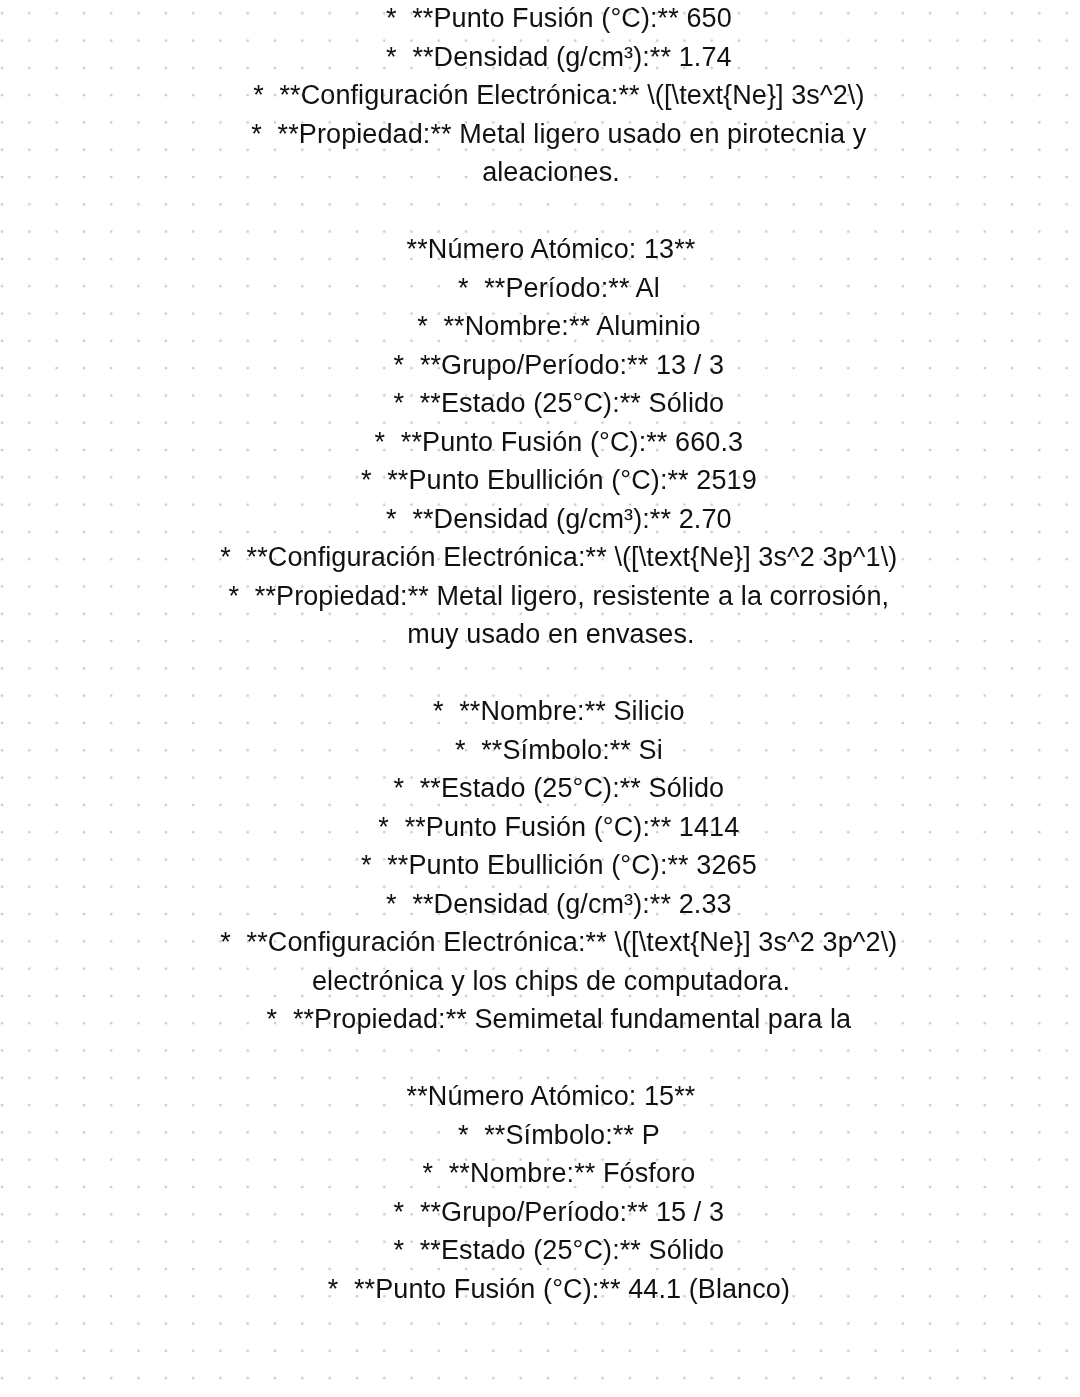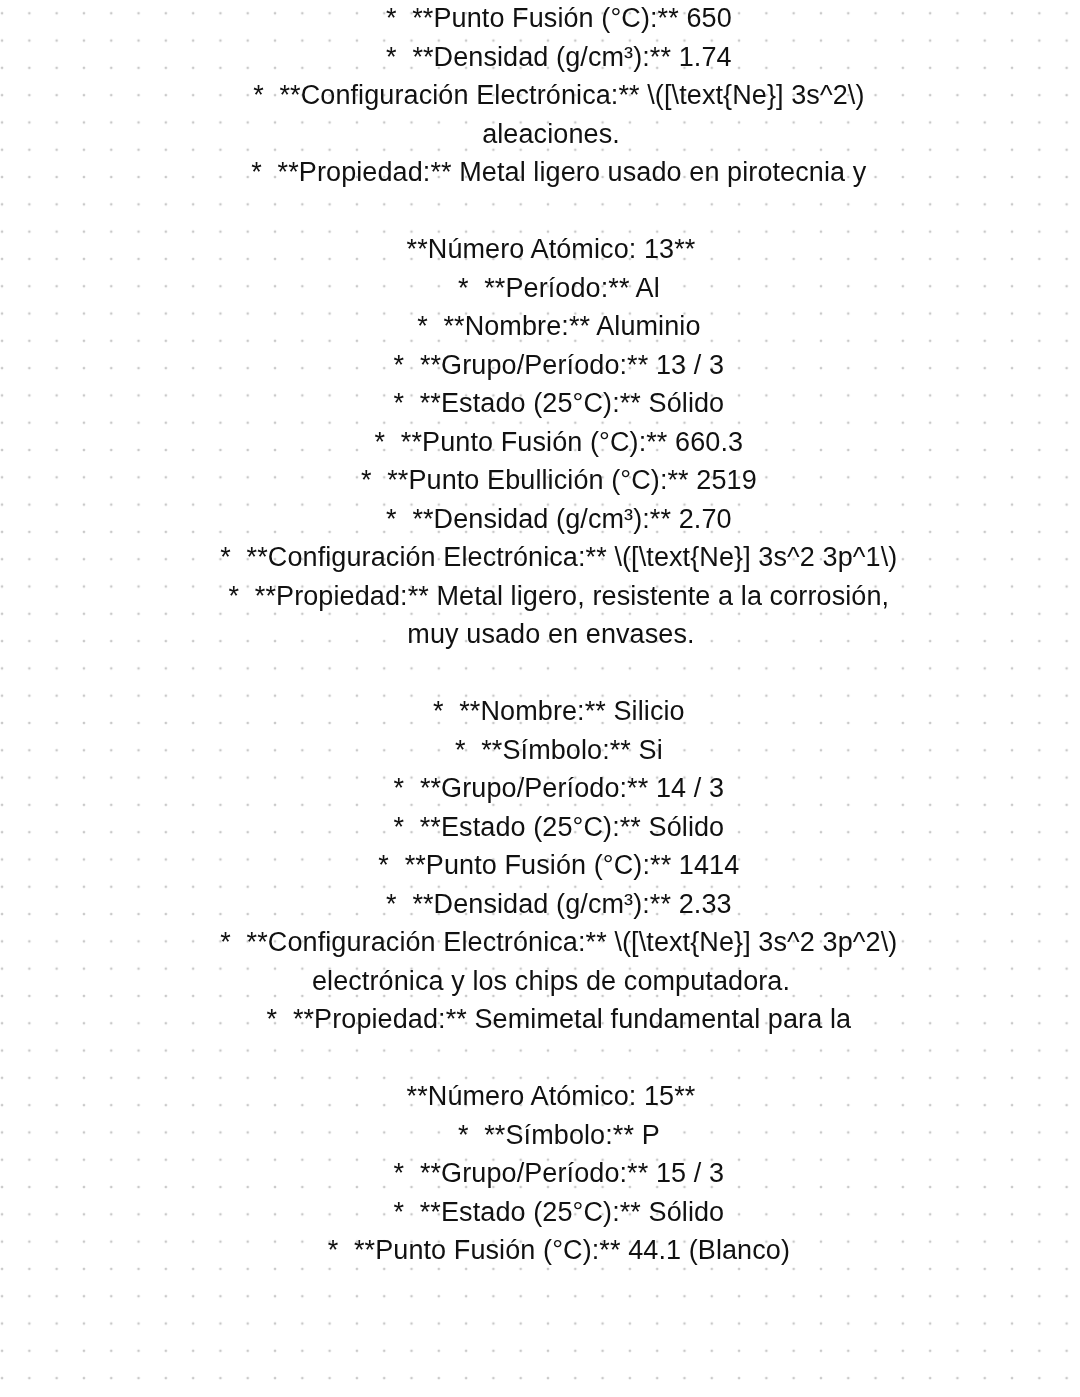--- a/index.html
+++ b/index.html
@@ -19,46 +19,47 @@
   .item { display:inline; }
 </style>
 </head>
 <body>
 
 <div class="doc">
 
   <div class="line"><span class="bullet">*</span><span class="item">**Punto Fusión (°C):** 650</span></div>
   <div class="line"><span class="bullet">*</span><span class="item">**Densidad (g/cm³):** 1.74</span></div>
   <div class="line"><span class="bullet">*</span><span class="item">**Configuración Electrónica:** \([\text{Ne}] 3s^2\)</span></div>
+  <div class="line"><span class="bullet">*</span><span class="item">**Propiedad:** Metal ligero usado en pirotecnia y</span></div>
   <div class="line">aleaciones.</div>
-  <div class="line"><span class="bullet">*</span><span class="item">**Propiedad:** Metal ligero usado en pirotecnia y</span></div>
   <div class="blank"></div>
 
   <div class="line">**Número Atómico: 13**</div>
   <div class="line"><span class="bullet">*</span><span class="item">**Período:** Al</span></div>
   <div class="line"><span class="bullet">*</span><span class="item">**Nombre:** Aluminio</span></div>
   <div class="line"><span class="bullet">*</span><span class="item">**Grupo/Período:** 13 / 3</span></div>
   <div class="line"><span class="bullet">*</span><span class="item">**Estado (25°C):** Sólido</span></div>
   <div class="line"><span class="bullet">*</span><span class="item">**Punto Fusión (°C):** 660.3</span></div>
   <div class="line"><span class="bullet">*</span><span class="item">**Punto Ebullición (°C):** 2519</span></div>
   <div class="line"><span class="bullet">*</span><span class="item">**Densidad (g/cm³):** 2.70</span></div>
   <div class="line"><span class="bullet">*</span><span class="item">**Configuración Electrónica:** \([\text{Ne}] 3s^2 3p^1\)</span></div>
   <div class="line"><span class="bullet">*</span><span class="item">**Propiedad:** Metal ligero, resistente a la corrosión,</span></div>
   <div class="line">muy usado en envases.</div>
   <div class="blank"></div>
 
   <div class="line"><span class="bullet">*</span><span class="item">**Nombre:** Silicio</span></div>
   <div class="line"><span class="bullet">*</span><span class="item">**Símbolo:** Si</span></div>
-  <div class="line"><span class="bullet">*</span><span class="item">**Grupo/Período:** 14 / 3</span></div>
   <div class="line"><span class="bullet">*</span><span class="item">**Estado (25°C):** Sólido</span></div>
   <div class="line"><span class="bullet">*</span><span class="item">**Punto Fusión (°C):** 1414</span></div>
+  <div class="line"><span class="bullet">*</span><span class="item">**Punto Ebullición (°C):** 3265</span></div>
   <div class="line"><span class="bullet">*</span><span class="item">**Densidad (g/cm³):** 2.33</span></div>
   <div class="line"><span class="bullet">*</span><span class="item">**Configuración Electrónica:** \([\text{Ne}] 3s^2 3p^2\)</span></div>
   <div class="line">electrónica y los chips de computadora.</div>
   <div class="line"><span class="bullet">*</span><span class="item">**Propiedad:** Semimetal fundamental para la</span></div>
   <div class="blank"></div>
 
   <div class="line">**Número Atómico: 15**</div>
   <div class="line"><span class="bullet">*</span><span class="item">**Símbolo:** P</span></div>
+  <div class="line"><span class="bullet">*</span><span class="item">**Nombre:** Fósforo</span></div>
   <div class="line"><span class="bullet">*</span><span class="item">**Grupo/Período:** 15 / 3</span></div>
   <div class="line"><span class="bullet">*</span><span class="item">**Estado (25°C):** Sólido</span></div>
   <div class="line"><span class="bullet">*</span><span class="item">**Punto Fusión (°C):** 44.1 (Blanco)</span></div>
 </div>
 
 </body></html>

